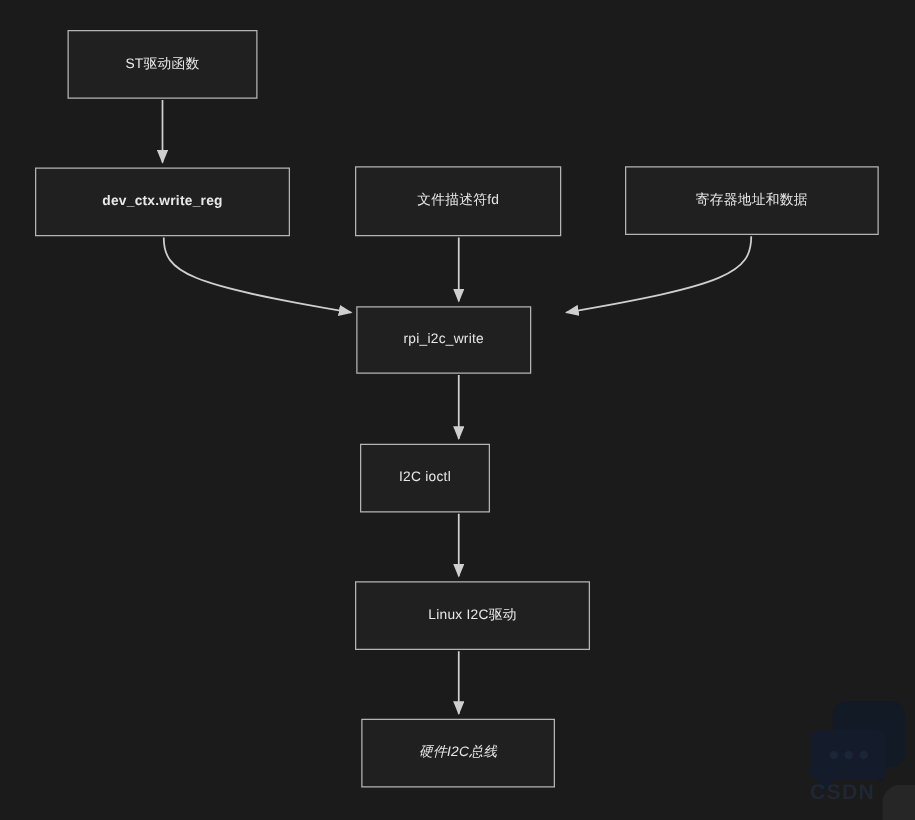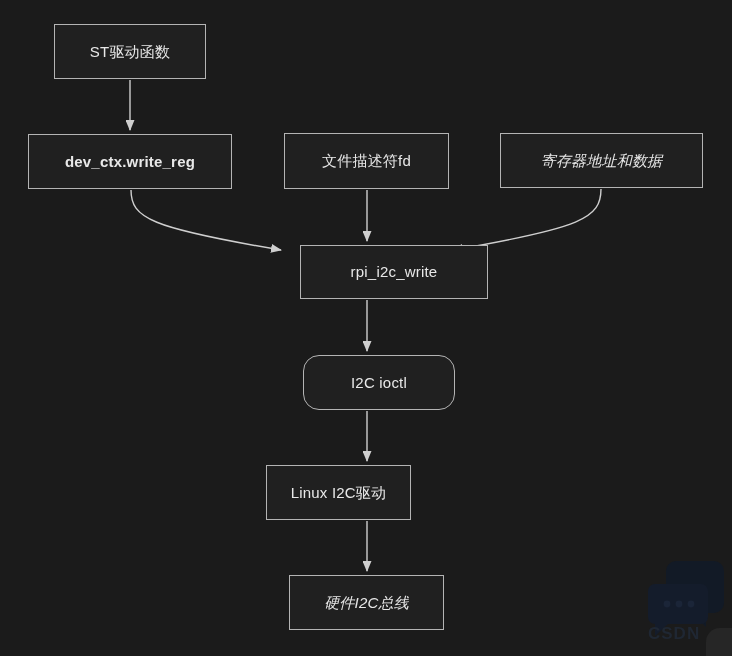--- a/index.html
+++ b/index.html
@@ -29,21 +29,21 @@
     box-sizing: border-box;
     background: #202020;
     border: 1px solid #b4b4b4;
     display: flex;
     align-items: center;
     justify-content: center;
     z-index: 2;
   }
   .node-label {
     color: #e8e8e8;
-    font-size: 15px;
+    font-size: 11px;
     line-height: 1.2;
     white-space: nowrap;
     letter-spacing: 0.2px;
   }
   .watermark {
     position: absolute;
     pointer-events: none;
     z-index: 1;
     opacity: 1;
   }
@@ -108,29 +108,29 @@
 
   <div class="node" style="left: 54px; top: 24px; width: 152px; height: 55px;">
     <span class="node-label">ST驱动函数</span>
   </div>
   <div class="node" style="left: 28px; top: 134px; width: 204px; height: 55px; font-weight: bold;">
     <span class="node-label">dev_ctx.write_reg</span>
   </div>
   <div class="node" style="left: 284px; top: 133px; width: 165px; height: 56px;">
     <span class="node-label">文件描述符fd</span>
   </div>
-  <div class="node" style="left: 500px; top: 133px; width: 203px; height: 55px; font-style: italic;">
+  <div class="node" style="left: 500px; top: 133px; width: 203px; height: 55px;">
     <span class="node-label">寄存器地址和数据</span>
   </div>
-  <div class="node" style="left: 285px; top: 245px; width: 188px; height: 54px; margin-left: 15px;">
+  <div class="node" style="left: 285px; top: 245px; width: 140px; height: 54px;">
     <span class="node-label">rpi_i2c_write</span>
   </div>
-  <div class="node" style="left: 303px; top: 355px; width: 152px; height: 55px; border-radius: 16px;">
+  <div class="node" style="left: 288px; top: 355px; width: 104px; height: 55px;">
     <span class="node-label">I2C ioctl</span>
   </div>
-  <div class="node" style="left: 266px; top: 465px; width: 145px; height: 55px;">
+  <div class="node" style="left: 284px; top: 465px; width: 188px; height: 55px;">
     <span class="node-label">Linux I2C驱动</span>
   </div>
   <div class="node" style="left: 289px; top: 575px; width: 155px; height: 55px; font-style: italic;">
     <span class="node-label">硬件I2C总线</span>
   </div>
 
 </div>
 
 </body></html>

